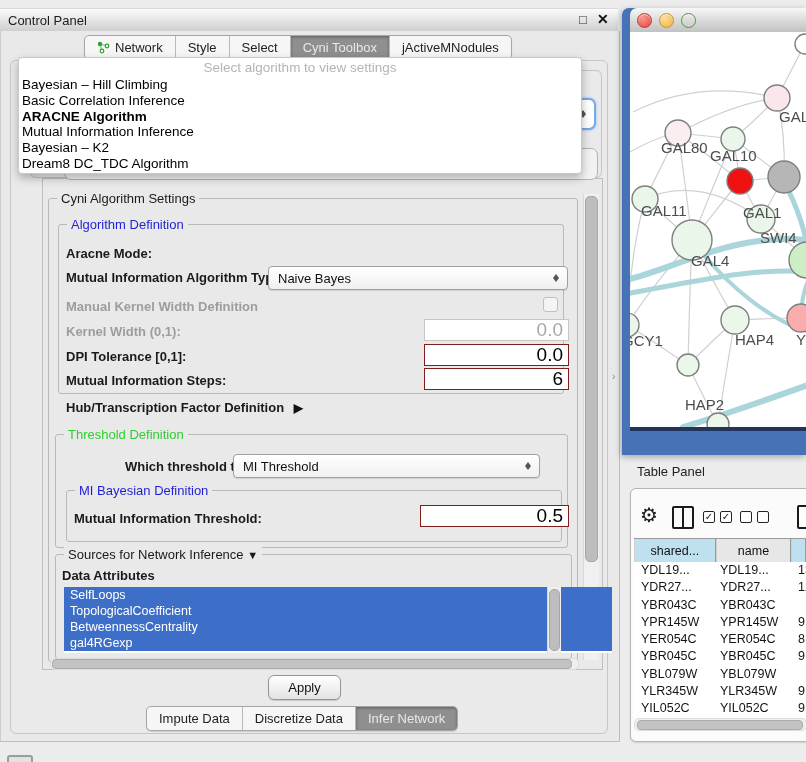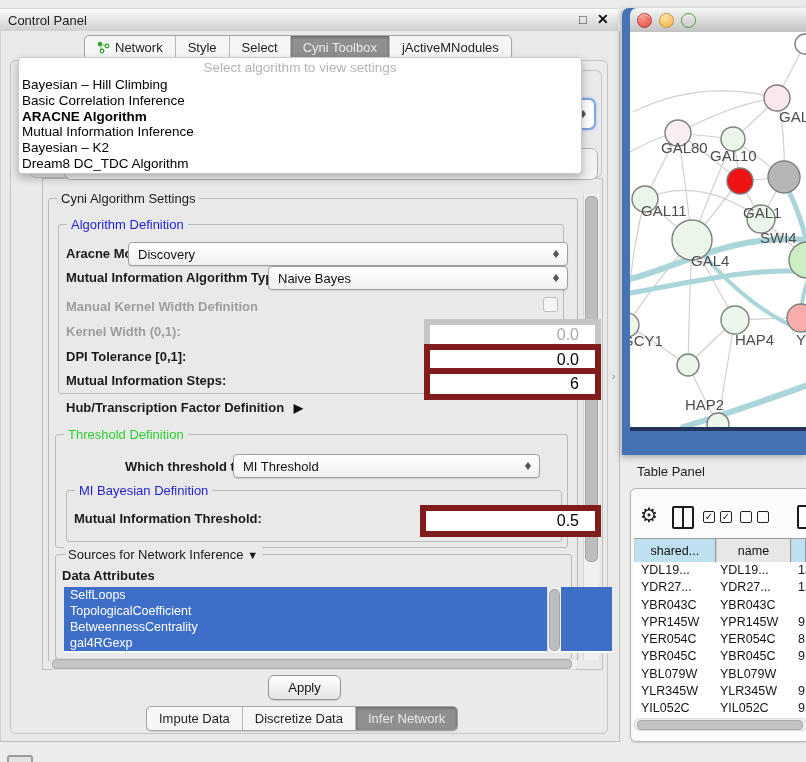--- a/index.html
+++ b/index.html
@@ -49,22 +49,22 @@
 
   .lbl{font-size:13px;font-weight:bold;color:#1a1a1a;white-space:nowrap;}
   .lbl.dis{color:#9d9d9d;}
 
   .combo{background:linear-gradient(#ffffff,#f0f0f0);border:1px solid #9f9f9f;border-radius:4px;
     font-size:13px;color:#111;display:flex;align-items:center;padding-left:9px;box-shadow:0 1px 1px rgba(0,0,0,.1);}
   .spin{position:absolute;right:7px;top:50%;width:7px;height:14px;transform:translateY(-50%);}
   .spin::before{content:"";position:absolute;left:0;top:0;border:3.5px solid transparent;border-bottom:4px solid #555;}
   .spin::after{content:"";position:absolute;left:0;bottom:0;border:3.5px solid transparent;border-top:4px solid #555;}
 
-  .numin{background:#fff;border:6px solid #7f1d1d;font-size:16px;color:#000;
-    display:flex;align-items:center;justify-content:flex-end;padding:0 16px;}
+  .numin{background:#fff;border:1px solid #7f1d1d;font-size:19px;color:#000;
+    display:flex;align-items:center;justify-content:flex-end;padding:0 5px;}
   .numin.dis{border-color:#c6c6c6;color:#a9a9a9;}
   .chk{width:13px;height:13px;border:1.5px solid #c0c0c0;border-radius:3px;background:#f4f4f4;}
 
   
   .attr-list{left:64px;top:587px;width:548px;height:66px;background:#fff;overflow:hidden;}
   .attr-item{height:16px;line-height:16px;background:#3e6fc8;color:#fff;font-size:12.5px;padding-left:6px;}
 
   .vscroll{background:#f0f0f0;border-left:1px solid #d7d7d7;}
   .vthumb{position:absolute;background:#bdbdbd;border:1px solid #a6a6a6;border-radius:5px;}
   .hscroll{background:#efefef;border:1px solid #dcdcdc;border-radius:5px;}
@@ -183,24 +183,20 @@
 
   <div class="abs gbox" style="left:48px;top:198px;width:528px;height:462px;">
     <span class="gtitle t-black">Cyni Algorithm Settings</span>
   </div>
 
   <div class="abs gbox" style="left:58px;top:224px;width:504px;height:168px;">
     <span class="gtitle t-blue">Algorithm Definition</span>
   </div>
 
   <div class="abs lbl" style="left:66px;top:246px;">Aracne Mode:</div>
-  <div class="abs combo" style="left:128px;top:242px;width:429px;height:22px;">
-    <span>Discovery</span>
-    <span class="spin"></span>
-  </div>
 
   <div class="abs lbl" style="left:66px;top:270px;">Mutual Information Algorithm Type:</div>
   <div class="abs combo" style="left:268px;top:266px;width:289px;height:22px;">
     <span>Naive Bayes</span>
     <span class="spin"></span>
   </div>
 
   <div class="abs lbl dis" style="left:66px;top:299px;">Manual Kernel Width Definition</div>
   <div class="abs chk" style="left:543px;top:297px;"></div>
 

